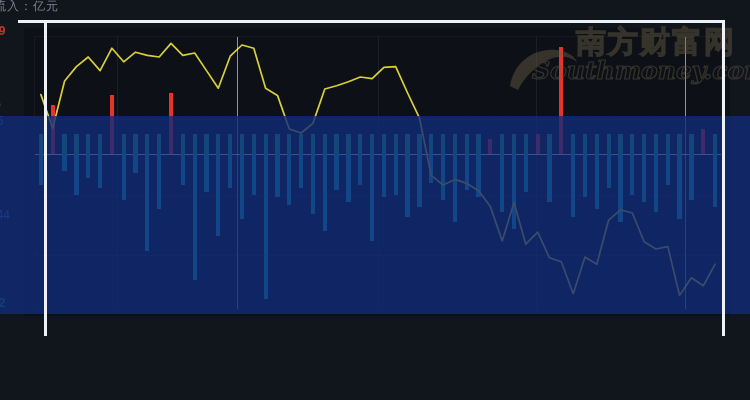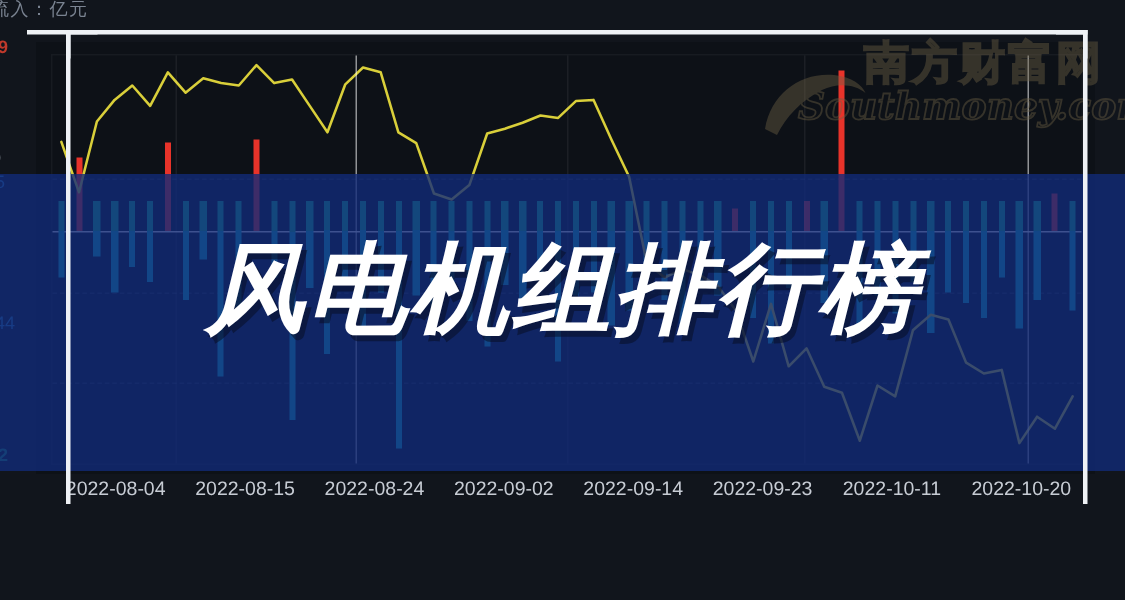--- a/index.html
+++ b/index.html
@@ -270,40 +270,29 @@
           <div class="vline faint" style="left: 82.32px; opacity: 0.35;"></div>
           <div class="vline faint" style="left: 343px; opacity: 0.35;"></div>
           <div class="vline faint" style="left: 500.78px; opacity: 0.35;"></div>
         </div>
 
     </div>
   </div>
 
   <div id="blue-overlay"></div>
 
-  <div id="title">风电机组排行榜</div>
 
   <div id="watermark">
     <svg id="wm-swoosh" width="70" height="46" viewBox="0 0 70 46">
       <path d="M2 40 C 6 16, 26 2, 48 4 C 60 5, 67 11, 69 16 C 62 10, 50 9, 40 14 C 26 21, 16 32, 10 44 Z" fill="#6f6246"></path>
     </svg>
     <div id="wm-cn">南方财富网</div>
     <div id="wm-en">Southmoney.com</div>
   </div>
 
-  <div id="xaxis">
-      <div class="xlab" style="left: 77.125px;">2022-08-04</div>
-      <div class="xlab" style="left: 163.375px;">2022-08-15</div>
-      <div class="xlab" style="left: 249.625px;">2022-08-24</div>
-      <div class="xlab" style="left: 335.875px;">2022-09-02</div>
-      <div class="xlab" style="left: 422.125px;">2022-09-14</div>
-      <div class="xlab" style="left: 508.375px;">2022-09-23</div>
-      <div class="xlab" style="left: 594.625px;">2022-10-11</div>
-      <div class="xlab" style="left: 680.875px;">2022-10-20</div>
-    </div>
 
   <div id="legend">
     <div class="leg">
       <span class="sw-split"></span>
     </div>
   </div>
 
   <div class="frame-seg f-top"></div>
   <div class="frame-seg f-bot"></div>
   <div class="frame-seg f-left"></div>

